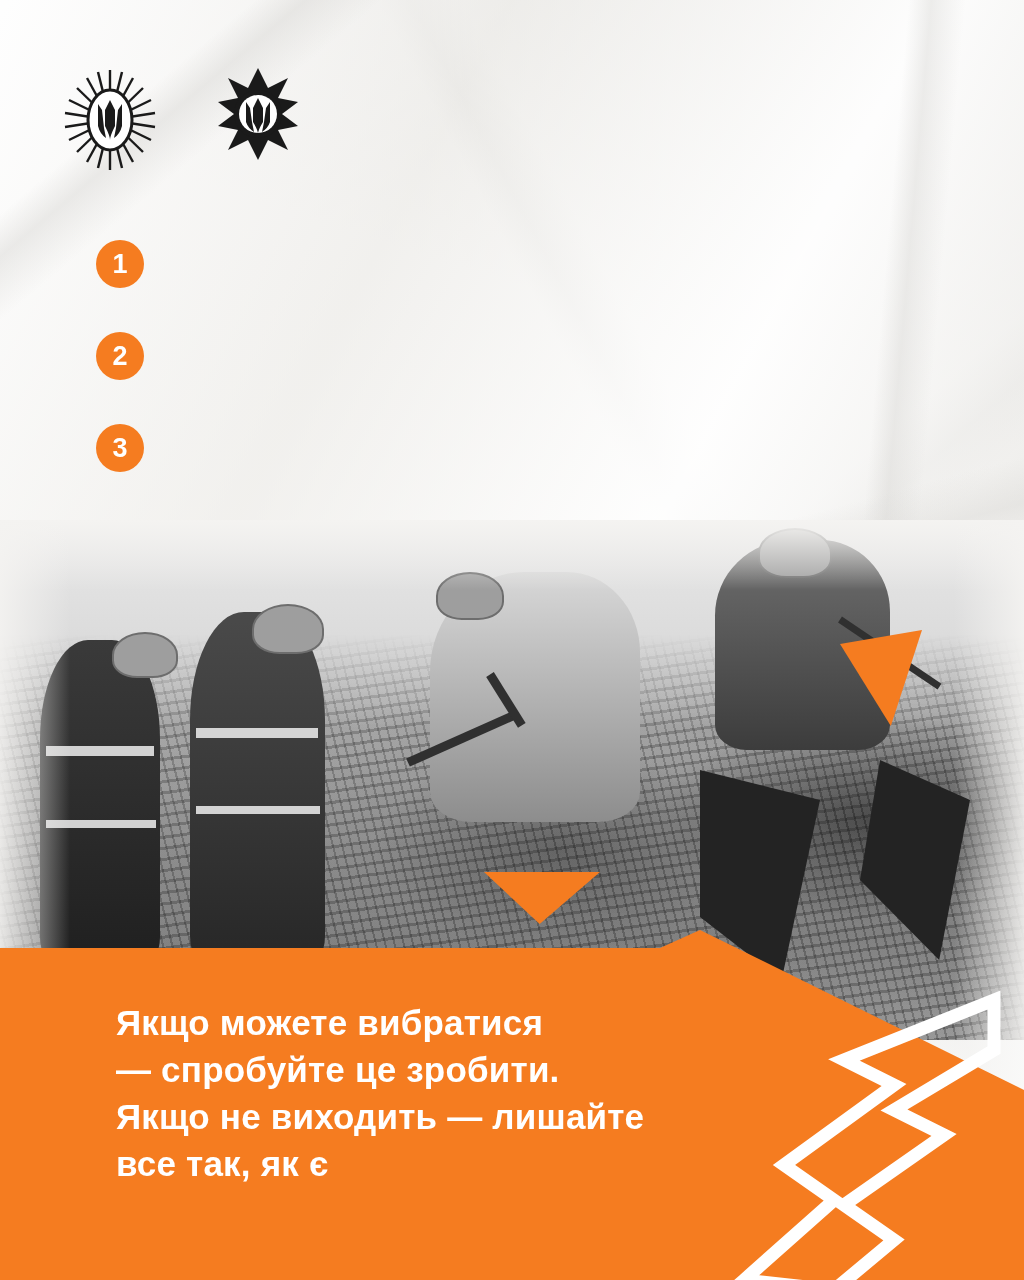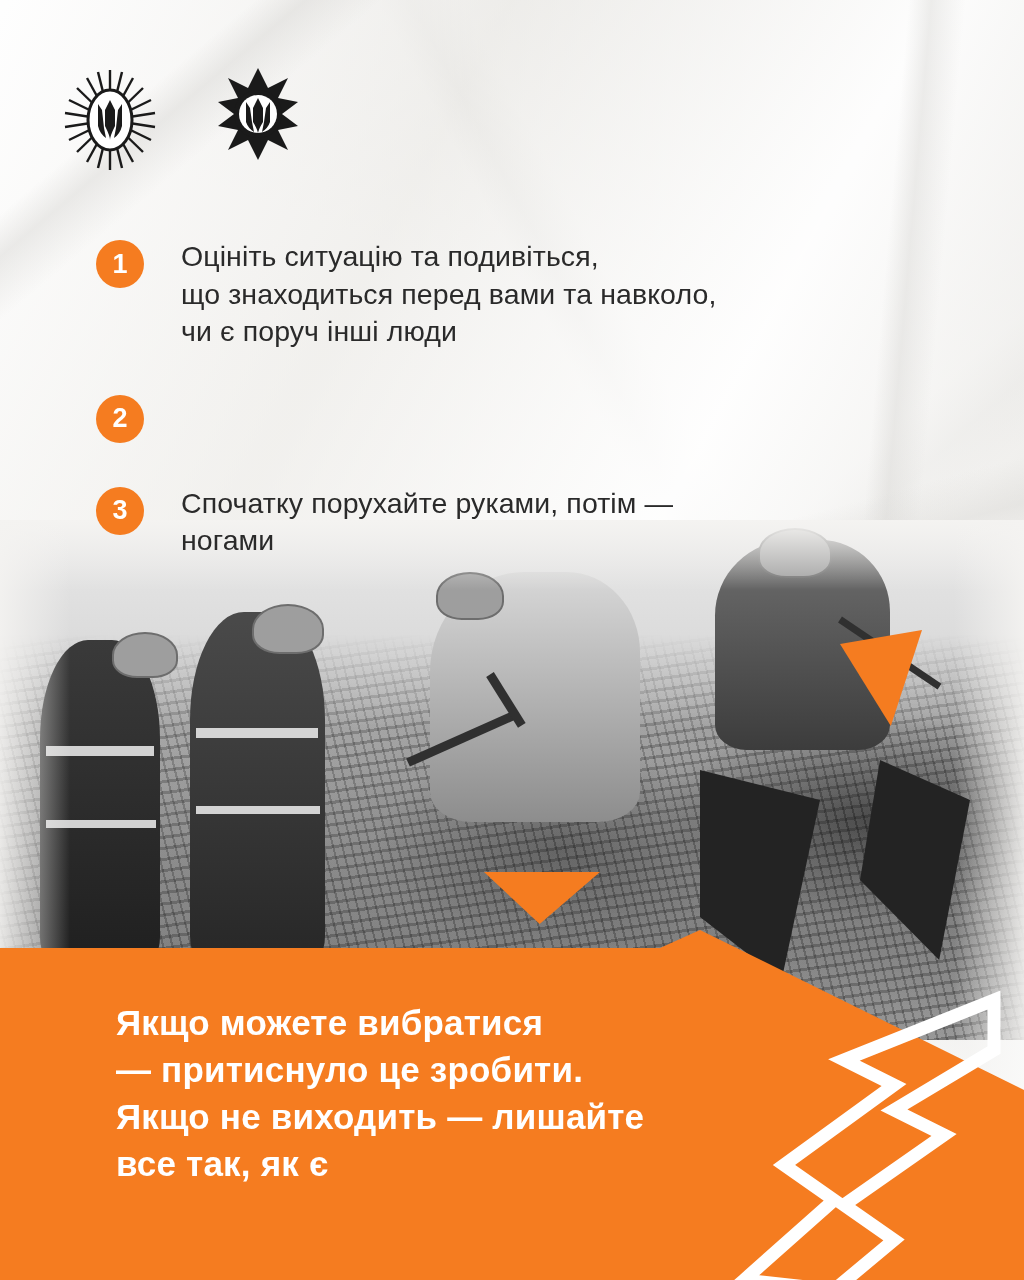--- a/index.html
+++ b/index.html
@@ -287,31 +287,26 @@
           <path d="M44 34 L44 54 Q46 60 52 64 L50 54 L48 40 Z" fill="#1a1a1a"></path>
           <path d="M68 34 L68 54 Q66 60 60 64 L62 54 L64 40 Z" fill="#1a1a1a"></path>
         </g>
       </svg>
     </span>
   </div>
 
   <div class="steps">
     <div class="step">
       <div class="step-num">1</div>
-      <div class="step-text">Оцініть ситуацію та подивіться,
-що знаходиться перед вами та навколо,
-чи є поруч інші люди</div>
     </div>
     <div class="step">
       <div class="step-num">2</div>
     </div>
     <div class="step">
       <div class="step-num">3</div>
-      <div class="step-text">Спочатку порухайте руками, потім —
-ногами</div>
     </div>
   </div>
 
   <div class="photo-wrap">
     <div class="photo">
       <div class="photo-sky"></div>
       <div class="photo-rubble"></div>
       <div class="fig f1"></div>
       <div class="fig f2"></div>
       <div class="fig f3"></div>
@@ -338,17 +333,17 @@
   <div class="arrow-shape arrow-a"></div>
   <div class="arrow-shape arrow-b"></div>
 
   <div class="orange-block"></div>
 
   <svg class="lightning" viewBox="0 0 440 300" aria-hidden="true">
     <path d="M150 290 L240 210 L190 175 L300 95 L250 70 L400 10 L400 60 L300 120 L350 145 L250 215 L300 250 L240 300 Z" fill="none" stroke="#ffffff" stroke-width="13" stroke-linejoin="miter"></path>
   </svg>
 
   <div class="bottom-text">Якщо можете вибратися
-— притиснуло це зробити.
+— спробуйте це зробити.
 Якщо не виходить — лишайте
 все так, як є</div>
 
 </div>
 
 </body></html>

